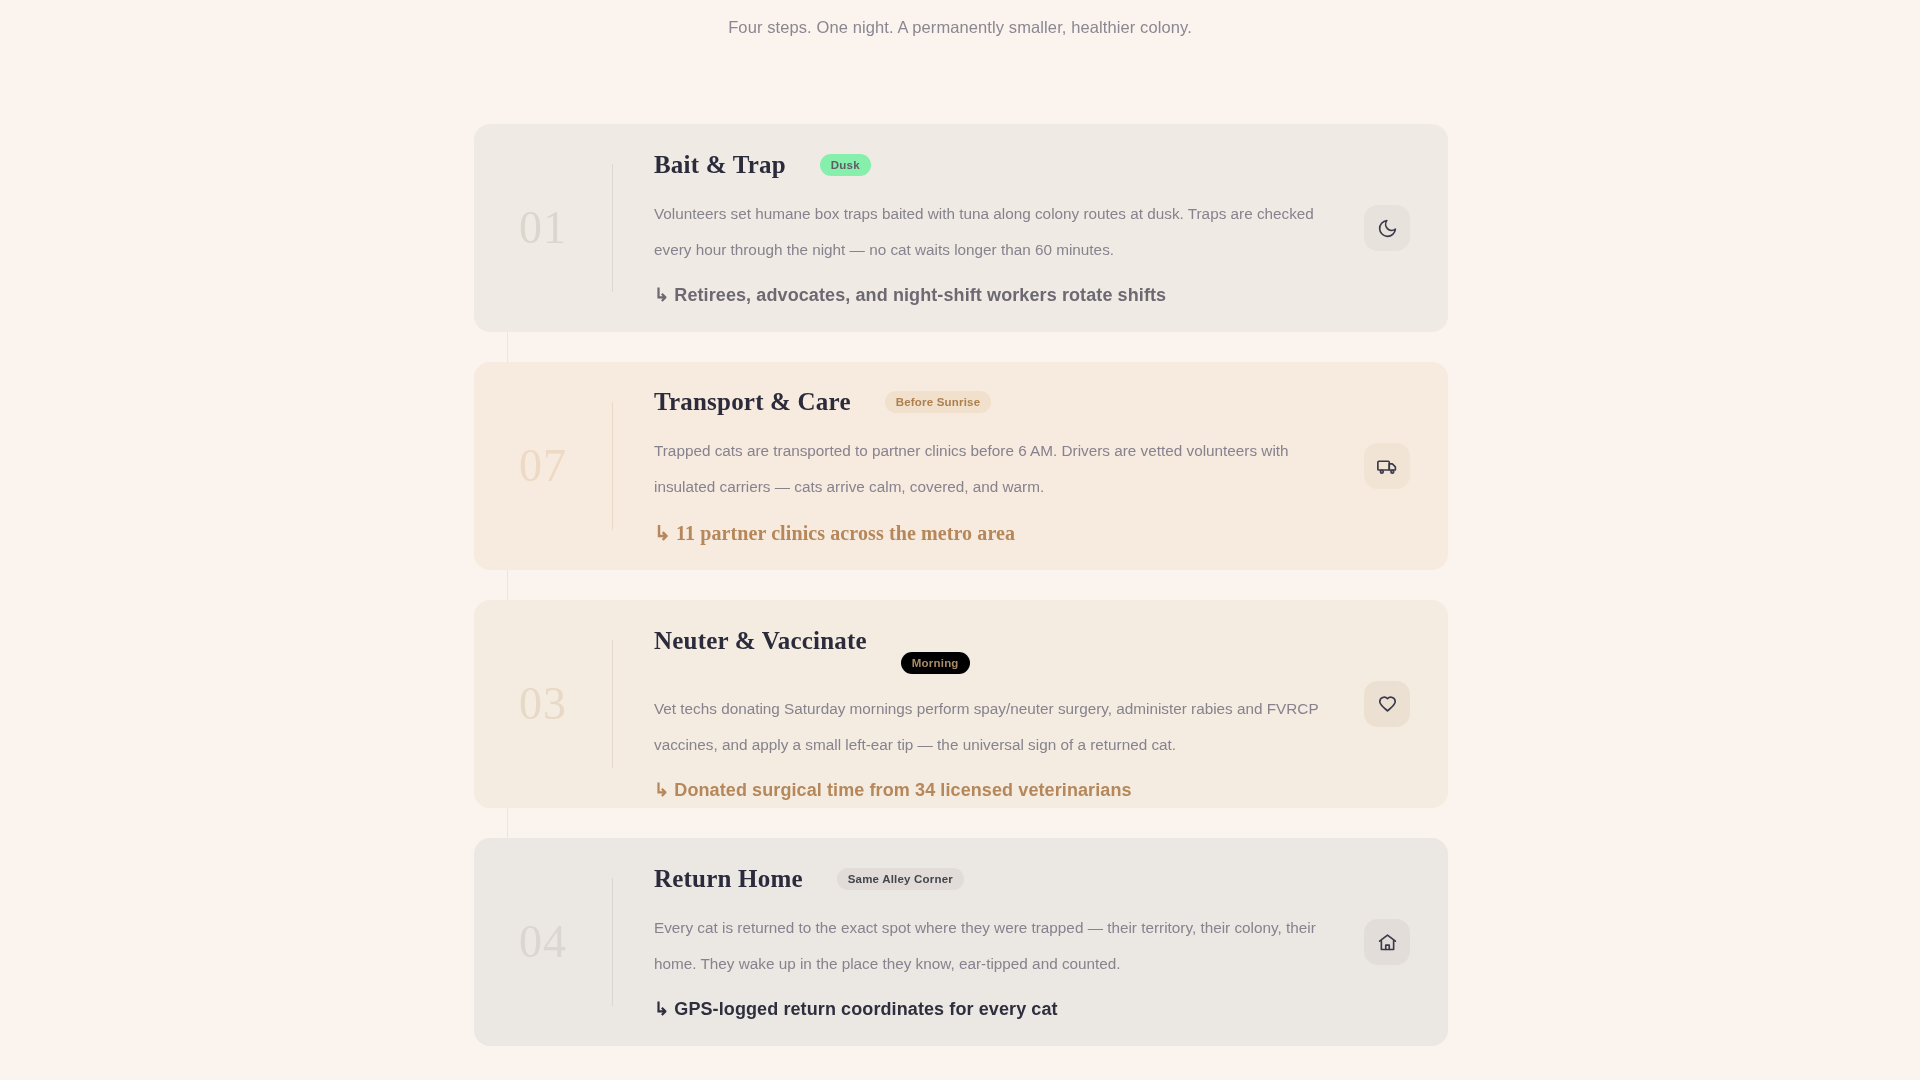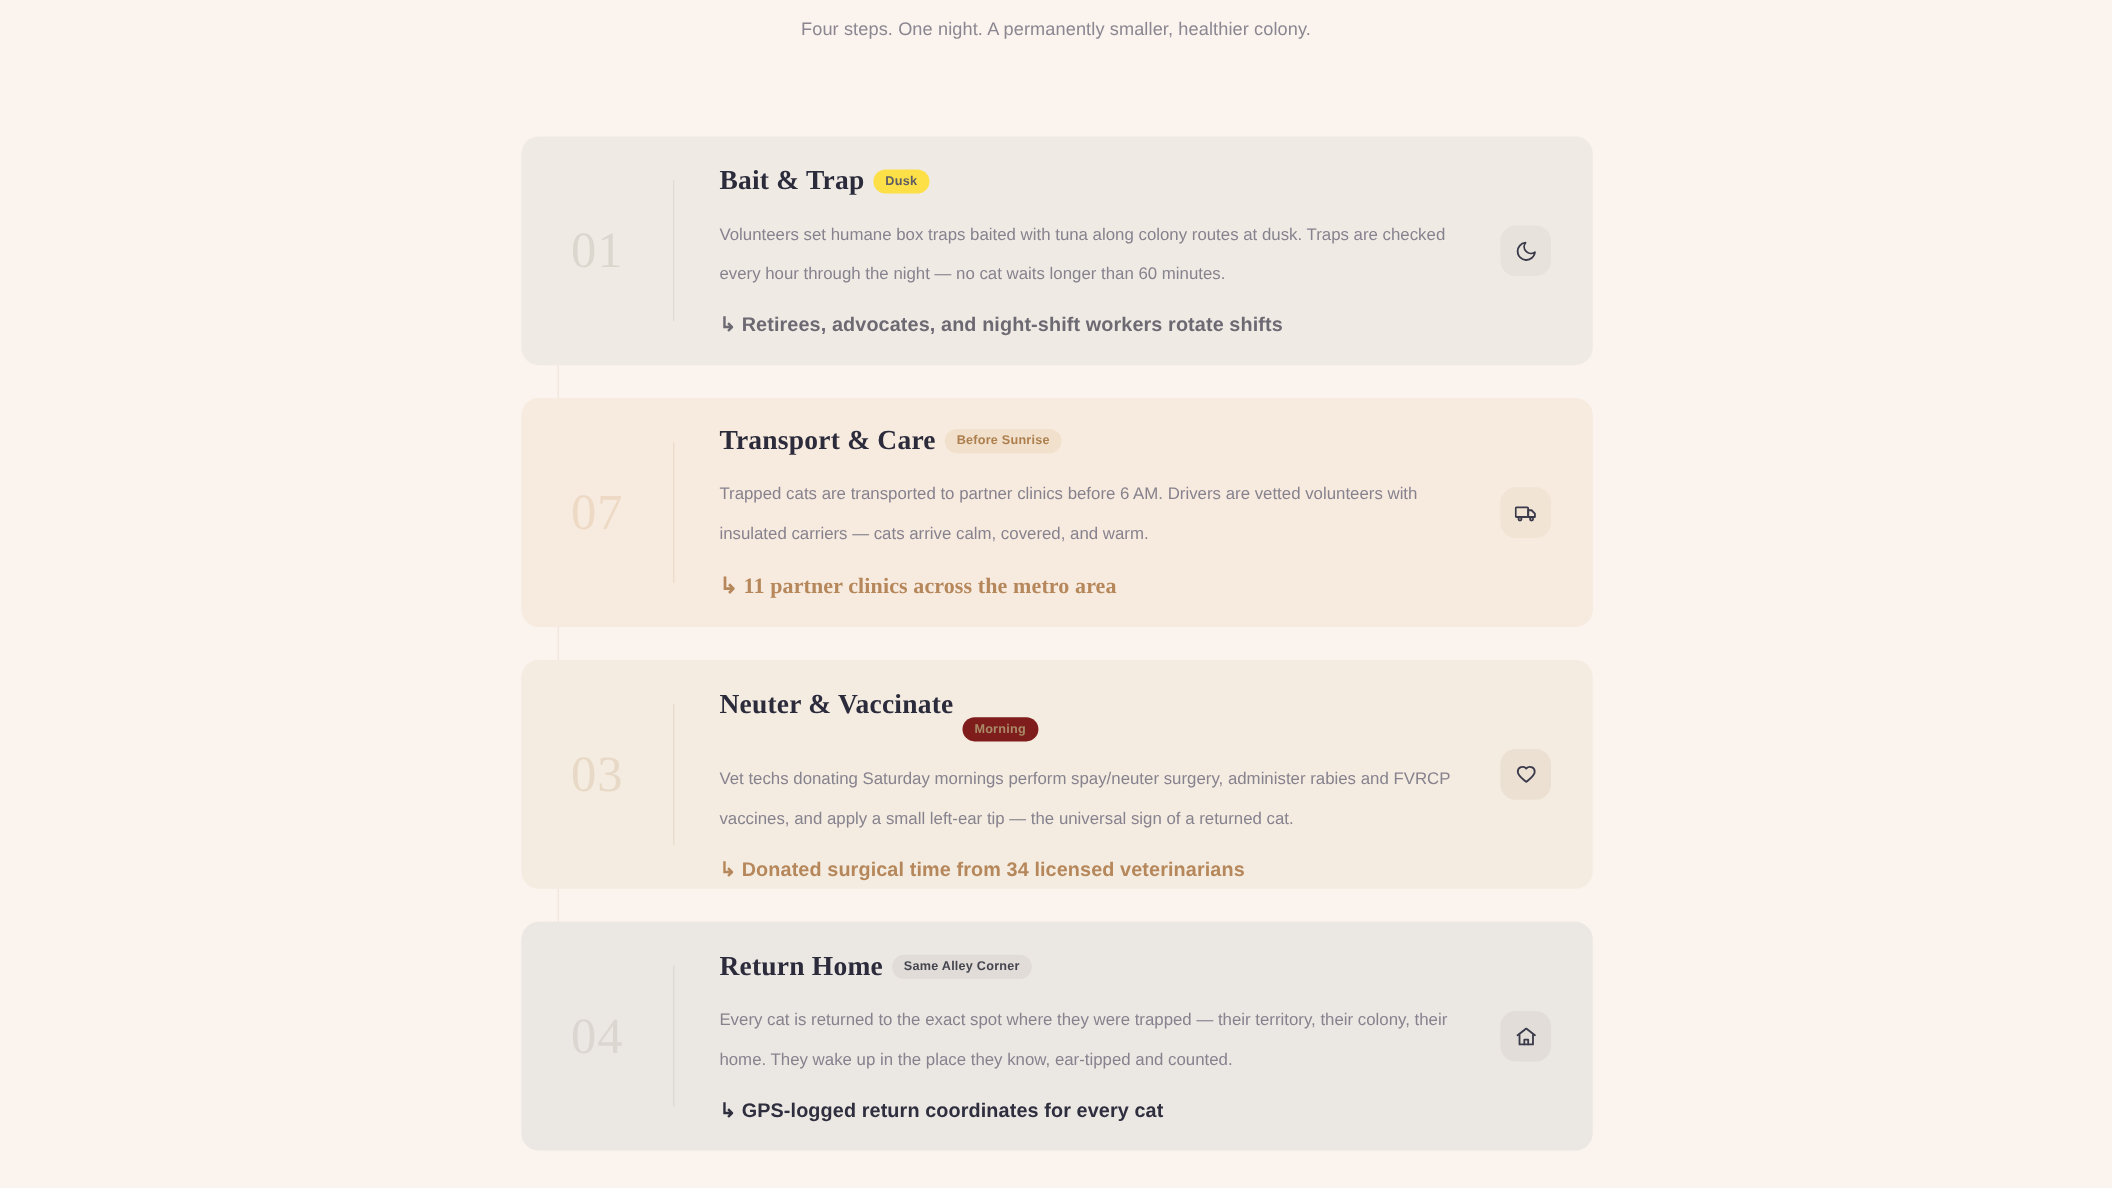--- a/index.html
+++ b/index.html
@@ -84,44 +84,44 @@
 
   .body {
     flex: 1 1 auto;
     padding: 0 24px 0 41px;
     min-width: 0;
   }
 
   .title-row {
     display: flex;
     align-items: center;
-    gap: 8px;
+    gap: 34px;
     margin-bottom: 17px;
   }
 
   .title {
     font-family: "Liberation Serif", serif;
     font-weight: bold;
     font-size: 25px;
     color: #2b2b3c;
     letter-spacing: .2px;
     white-space: nowrap;
   }
 
   .badge {
     font-size: 11.5px;
     font-weight: bold;
     padding: 5px 11px;
     border-radius: 11px;
     white-space: nowrap;
     letter-spacing: .2px;
   }
-  .badge-0 { background: #fde047; color: #5f5c64; }
+  .badge-0 { background: #86efac; color: #5f5c64; }
   .badge-1 { background: #f1e0cc; color: #ad7f4e; }
-  .badge-2 { background: #7f1d1d; color: #a98b67; margin-top: 44px; }
+  .badge-2 { background: #000000; color: #a98b67; margin-top: 44px; }
   .badge-3 { background: #e1dcd7; color: #45454f; }
 
   .desc {
     font-size: 15.3px;
     line-height: 36px;
     color: #86828e;
     max-width: 678px;
     margin: 0 0 16px 0;
   }
 

